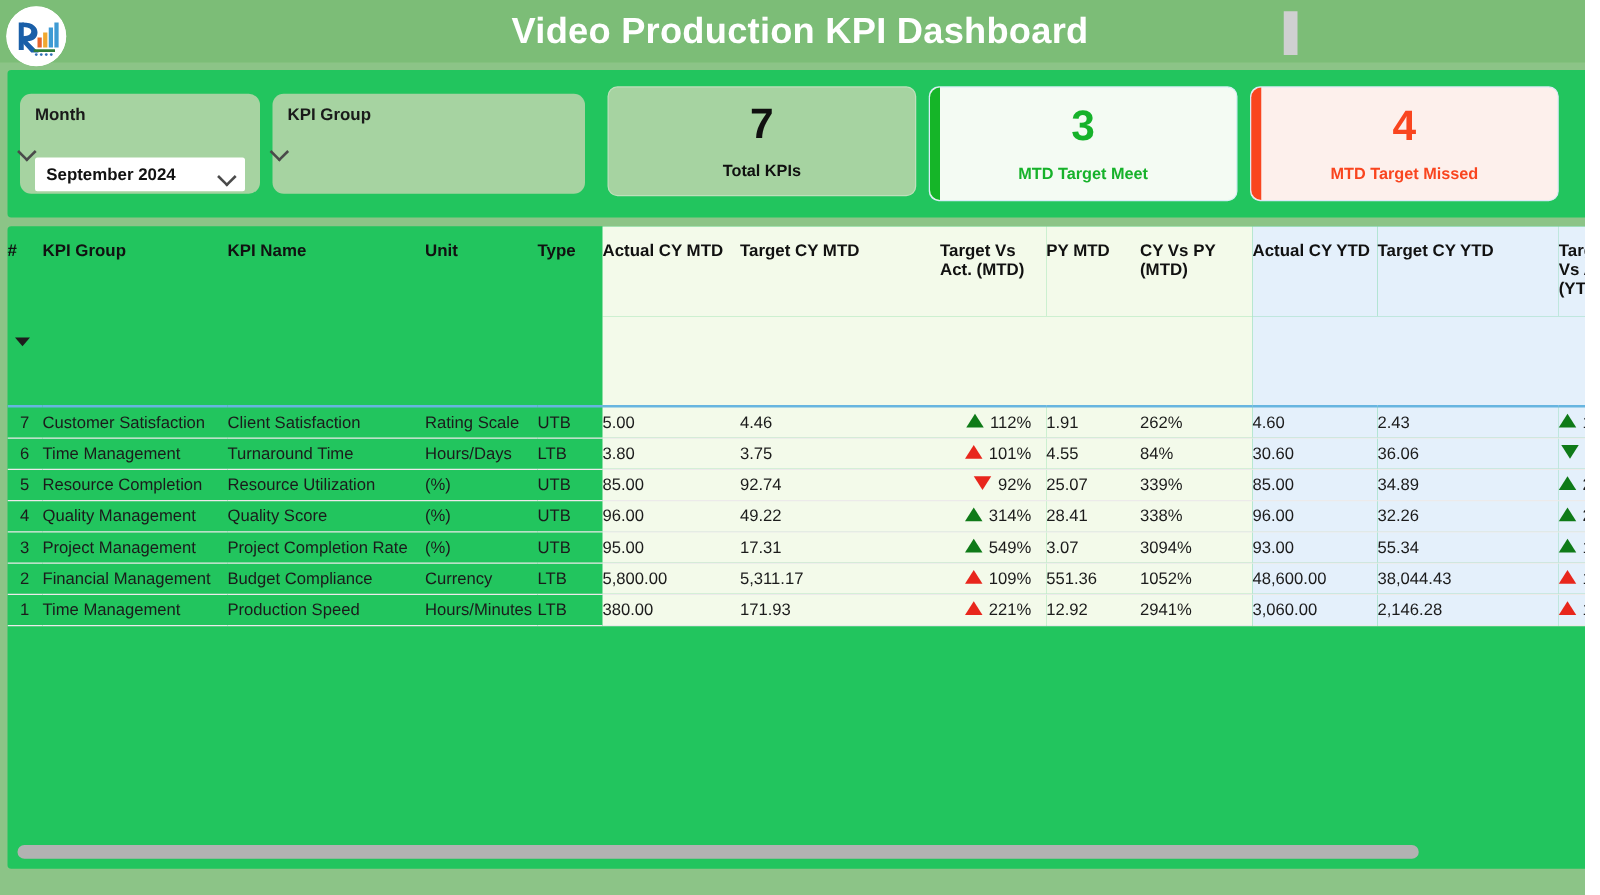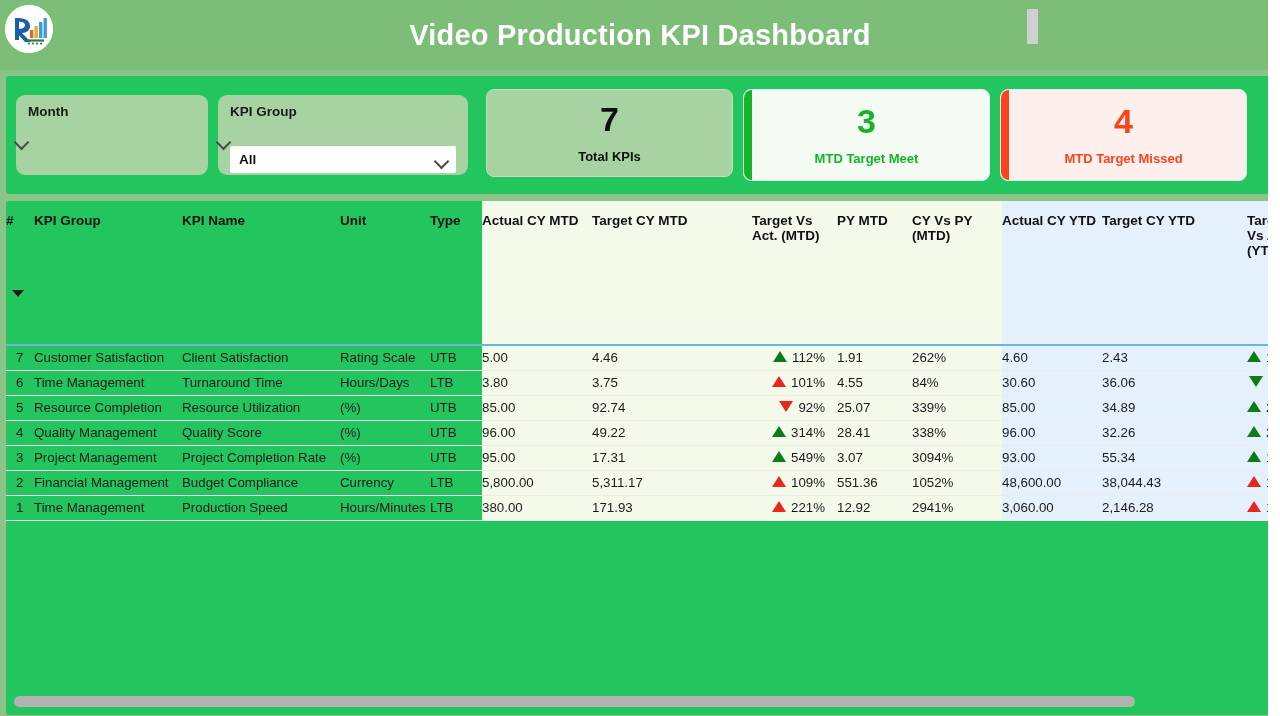--- a/index.html
+++ b/index.html
@@ -8,21 +8,21 @@
     width: 1280px;
     height: 716px;
     font-family: "Liberation Sans", sans-serif;
     background: #8cc487;
     overflow: hidden;
   }
 
   
   .titlebar {
     position: relative;
-    height: 70px;
+    height: 50px;
     background: #7cbd77;
     display: flex;
     align-items: center;
   }
   .logo-badge {
     position: absolute;
     left: 5px;
     top: 5px;
     width: 48px;
     height: 48px;
@@ -288,29 +288,29 @@
   <div class="text-caret"></div>
 </div>
 
 <div class="page">
 
   <div class="panel filters-panel">
 
     <div class="slicer month">
       <div class="slicer-label">Month</div>
       <span class="chev slicer-chevron-top"></span>
+      <div class="slicer-box">
+        <span class="slicer-value">September 2024</span>
+        <span class="chev"></span>
+      </div>
     </div>
 
     <div class="slicer kpigroup">
       <div class="slicer-label">KPI Group</div>
       <span class="chev slicer-chevron-top"></span>
-      <div class="slicer-box">
-        <span class="slicer-value">All</span>
-        <span class="chev"></span>
-      </div>
     </div>
 
     <div class="cards">
       <div class="card total">
         <div class="card-value">7</div>
         <div class="card-label">Total KPIs</div>
       </div>
       <div class="card meet">
         <div class="accent"></div>
         <div class="card-value">3</div>

